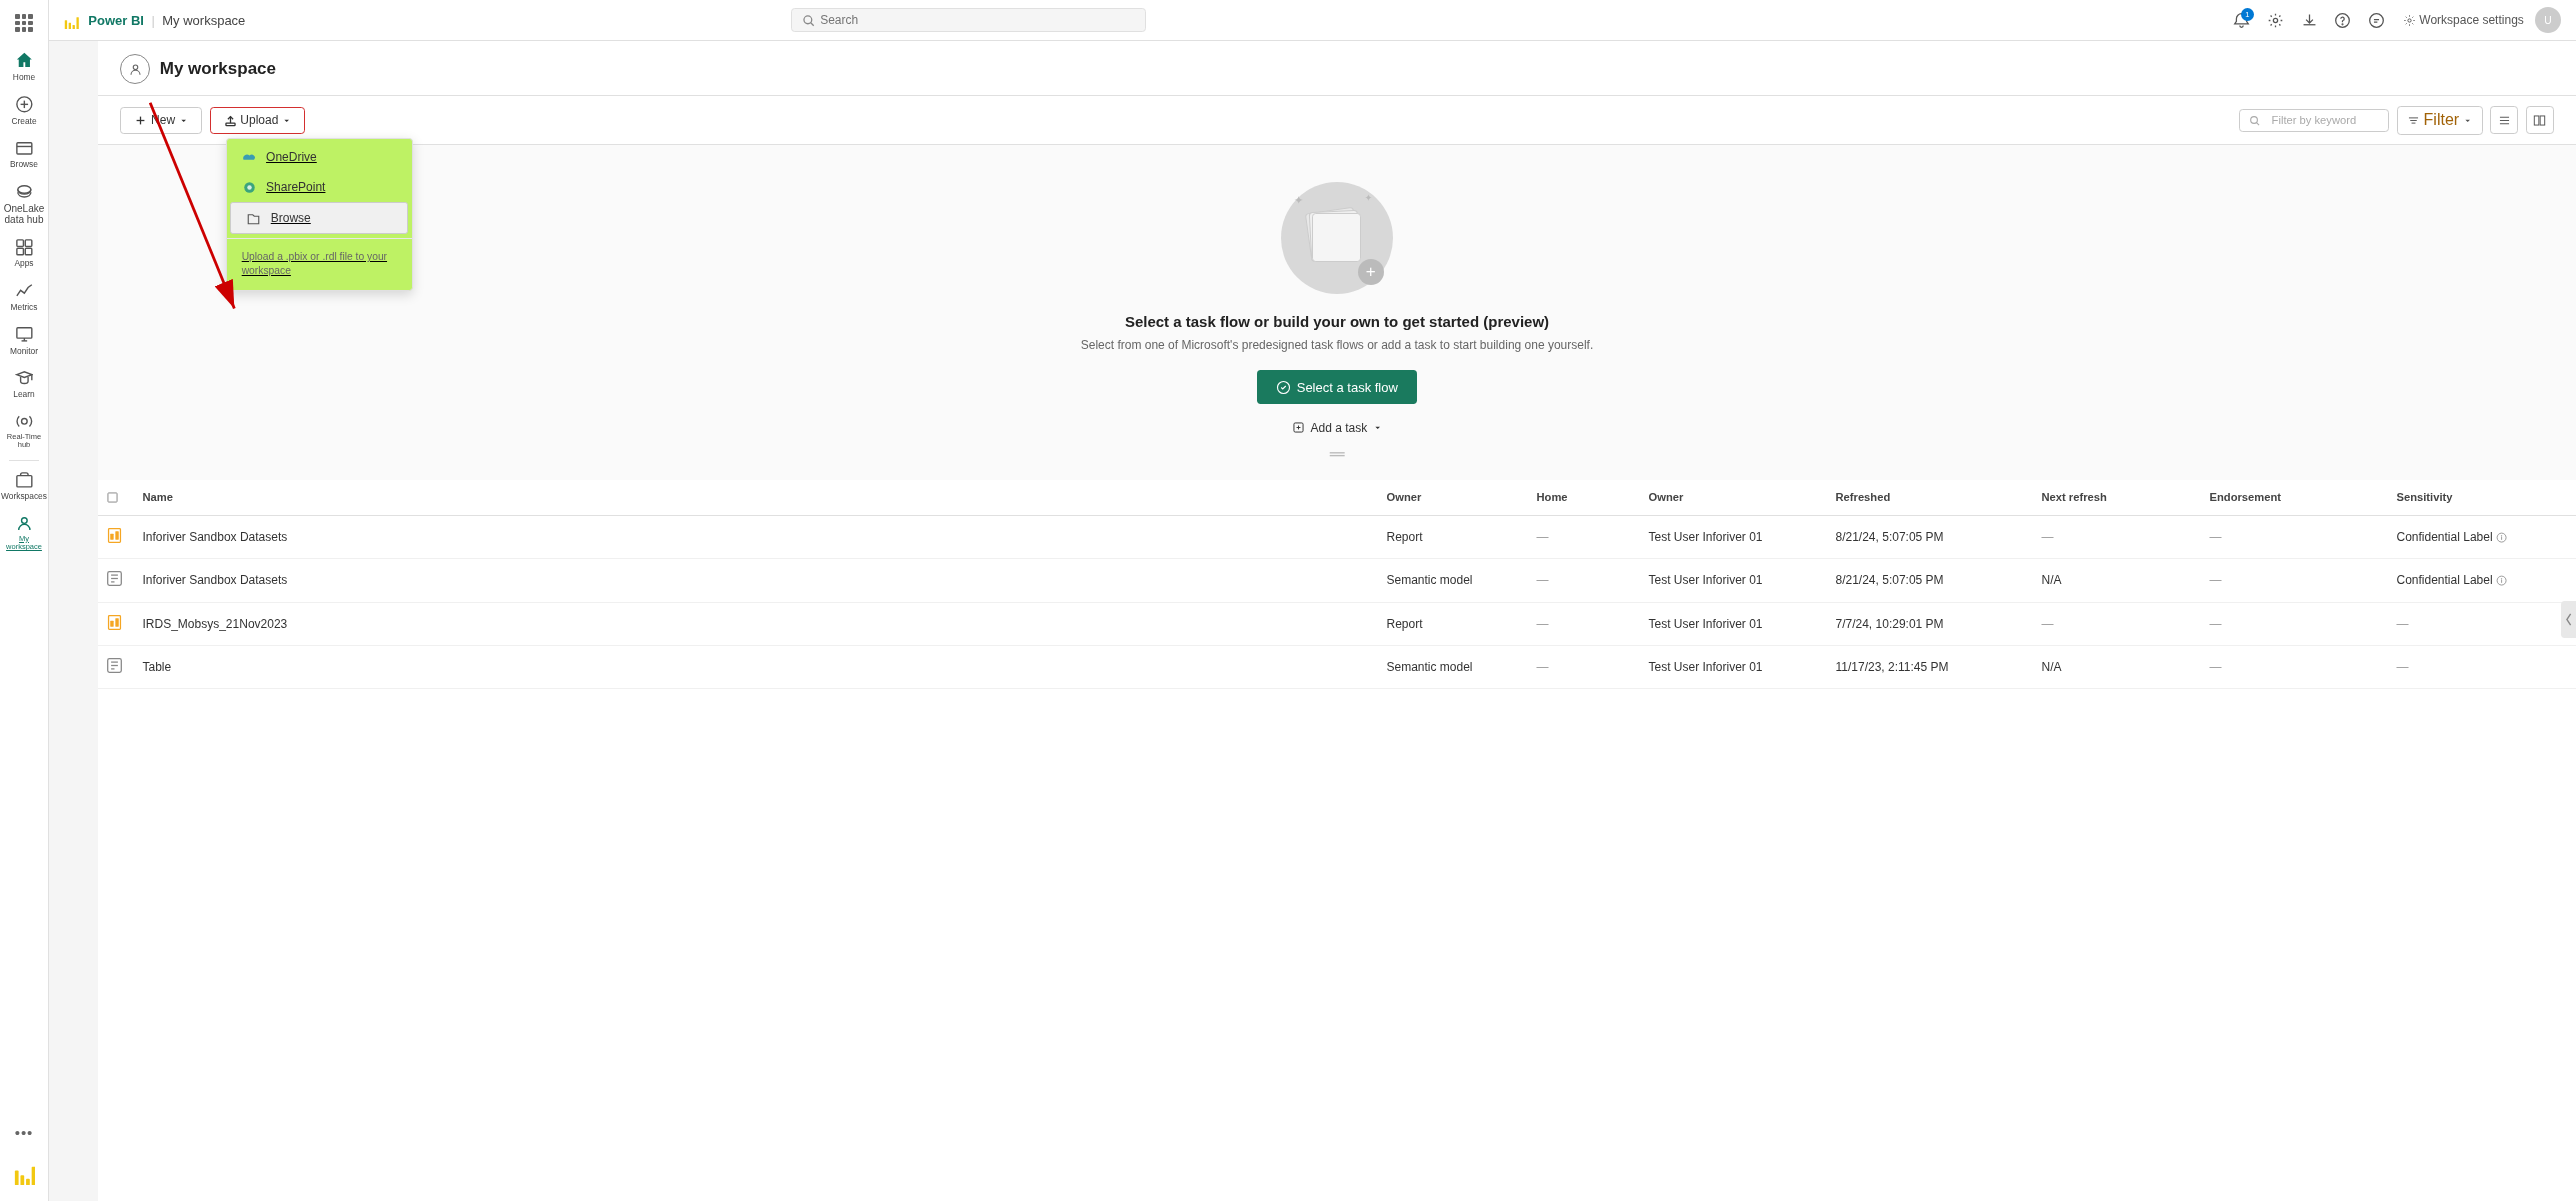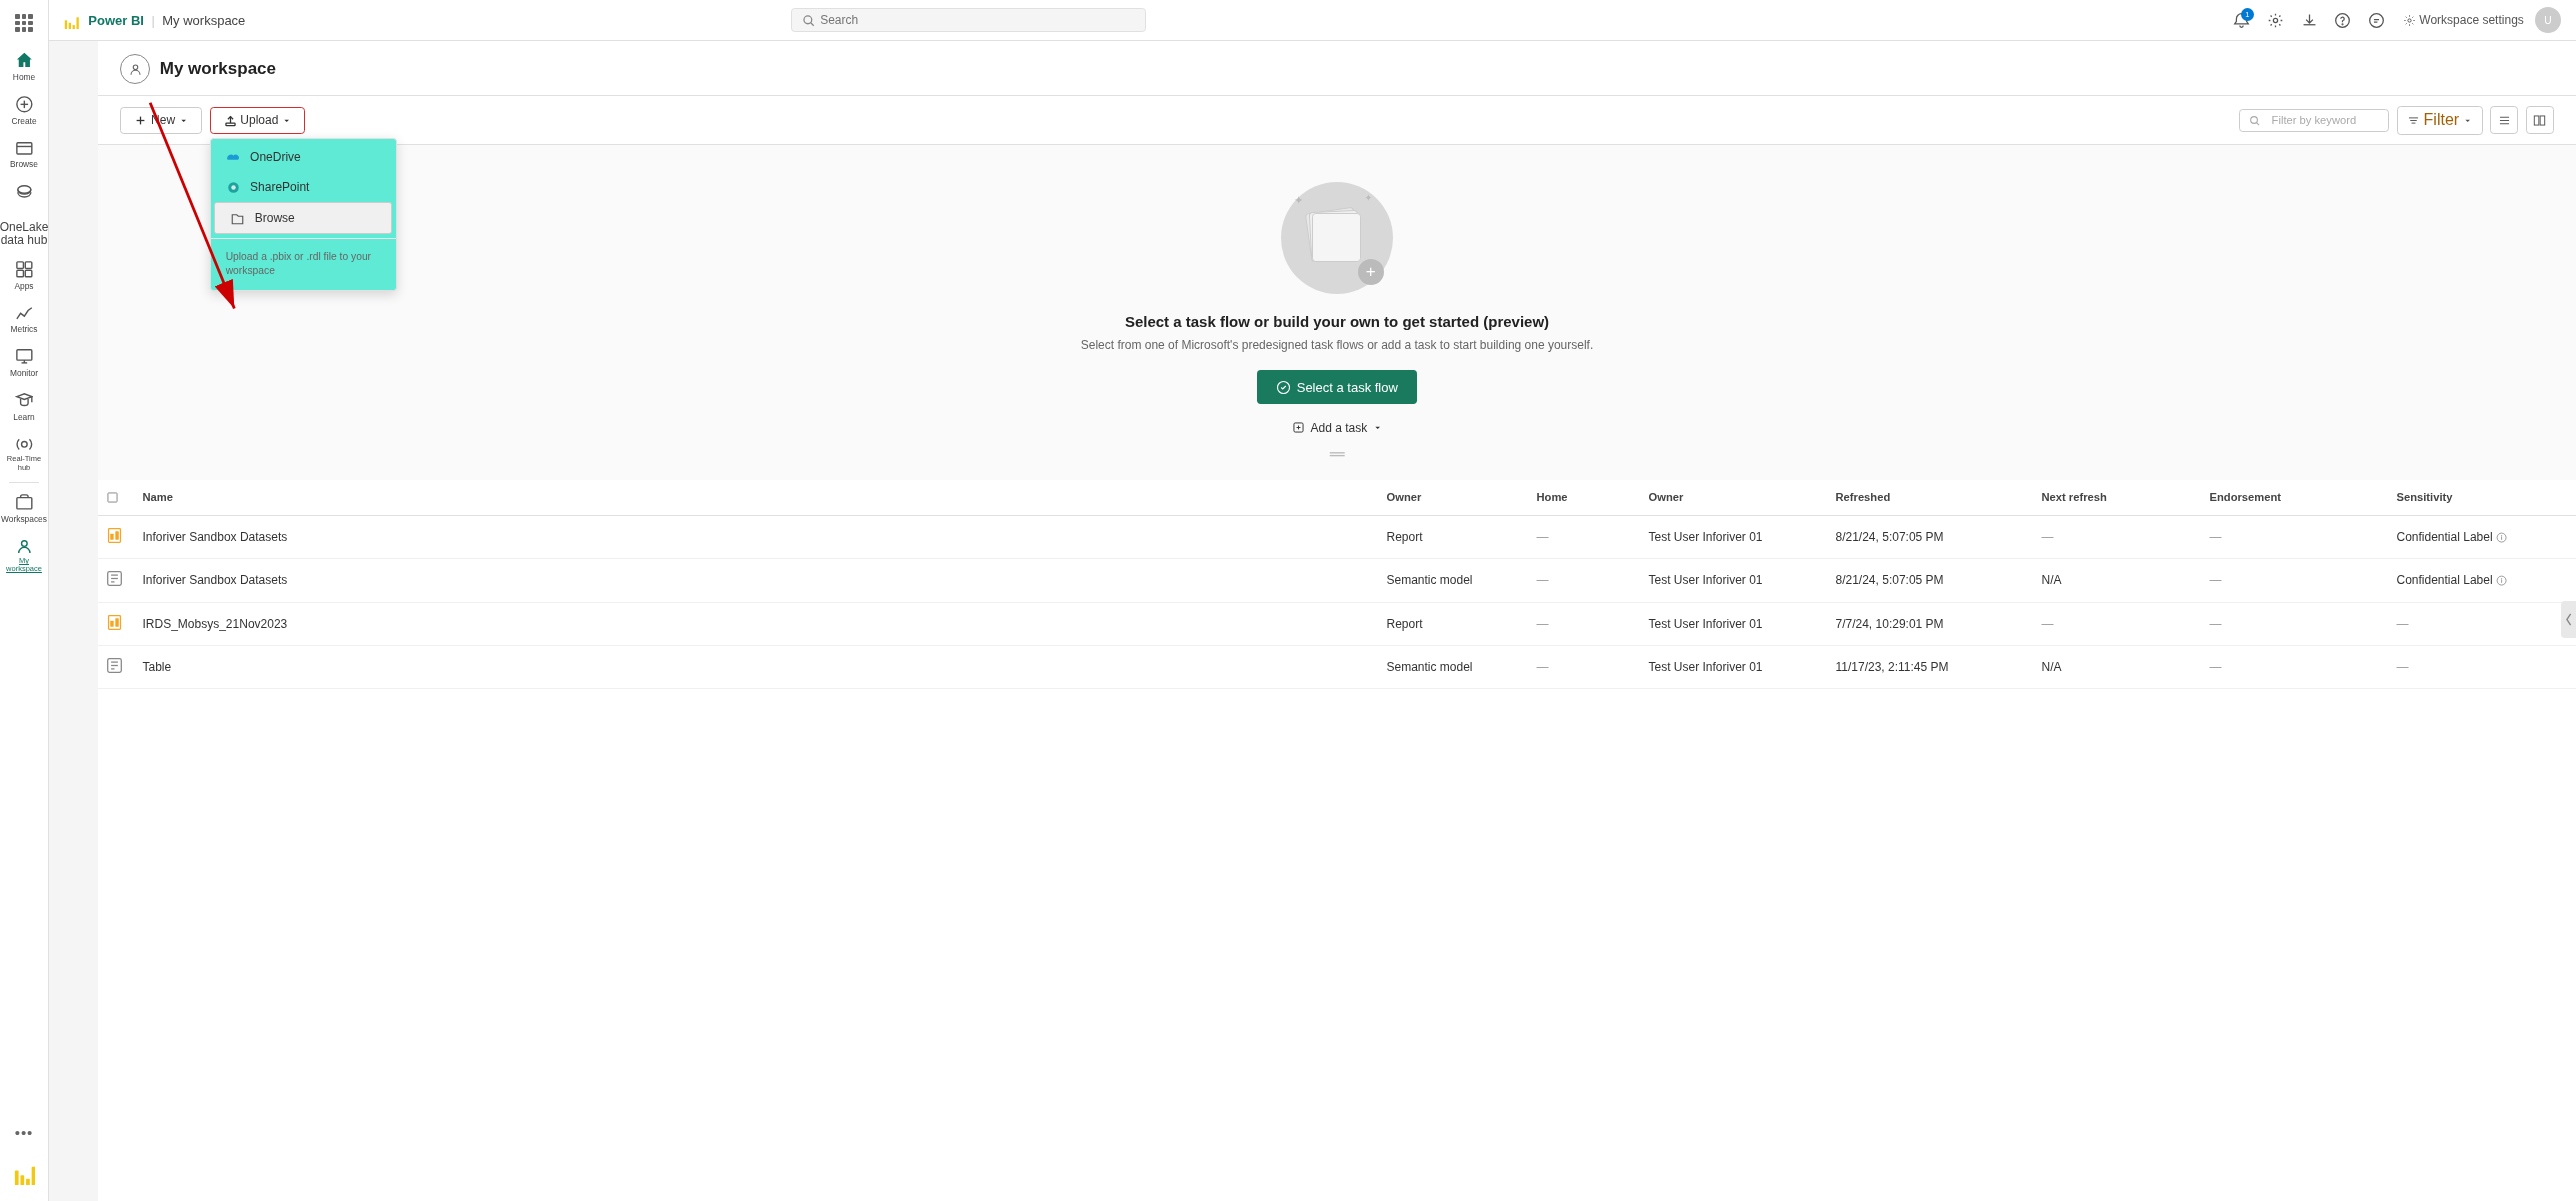--- a/index.html
+++ b/index.html
@@ -190,28 +190,29 @@
       border-radius: 3.7px;
       background: #fff;
       cursor: pointer;
       color: #555;
     }
 
     
     .upload-dropdown {
       position: absolute;
       top: calc(100% + 3.7px);
-      left: 0;
-      background: #5eead4;
+      left: 16px;
+      background: #bef264;
       border: 0.9px solid #e0e0e0;
       border-radius: 3.7px;
       box-shadow: 0 3.7px 11.2px rgba(0,0,0,0.15);
       min-width: 187px;
       z-index: 200;
       padding: 3.7px 0;
+      text-decoration: underline;
     }
     .dropdown-item {
       display: flex; align-items: center; gap: 9.4px;
       padding: 7.5px 15px;
       cursor: pointer;
       font-size: 12px;
       color: #333;
     }
     .dropdown-item.browse-active {
       background: #f0f0f0;
@@ -364,21 +365,21 @@
       </svg>
     <span class="sidebar-item-label">Browse</span>
   </div>
 
   <div class="sidebar-item">
     <svg viewBox="0 0 20 20" fill="none" stroke="#555" stroke-width="1.5">
         <ellipse cx="10" cy="8" rx="7" ry="4"></ellipse>
         <path d="M3 8c0 3 3.1 5 7 5s7-2 7-5"></path>
         <path d="M3 11c0 3 3.1 5 7 5s7-2 7-5"></path>
       </svg>
-    <span class="sidebar-item-label" style="font-size:12px;line-height:1.1;margin-top:18px;">OneLake<br>data hub</span>
+    <span class="sidebar-item-label" style="font-size:10px;line-height:1.1;">OneLake<br>data hub</span>
   </div>
 
   <div class="sidebar-item">
     <svg viewBox="0 0 20 20" fill="none" stroke="#555" stroke-width="1.5">
         <rect x="2" y="2" width="7" height="7" rx="1"></rect>
         <rect x="11" y="2" width="7" height="7" rx="1"></rect>
         <rect x="2" y="11" width="7" height="7" rx="1"></rect>
         <rect x="11" y="11" width="7" height="7" rx="1"></rect>
       </svg>
     <span class="sidebar-item-label">Apps</span>

